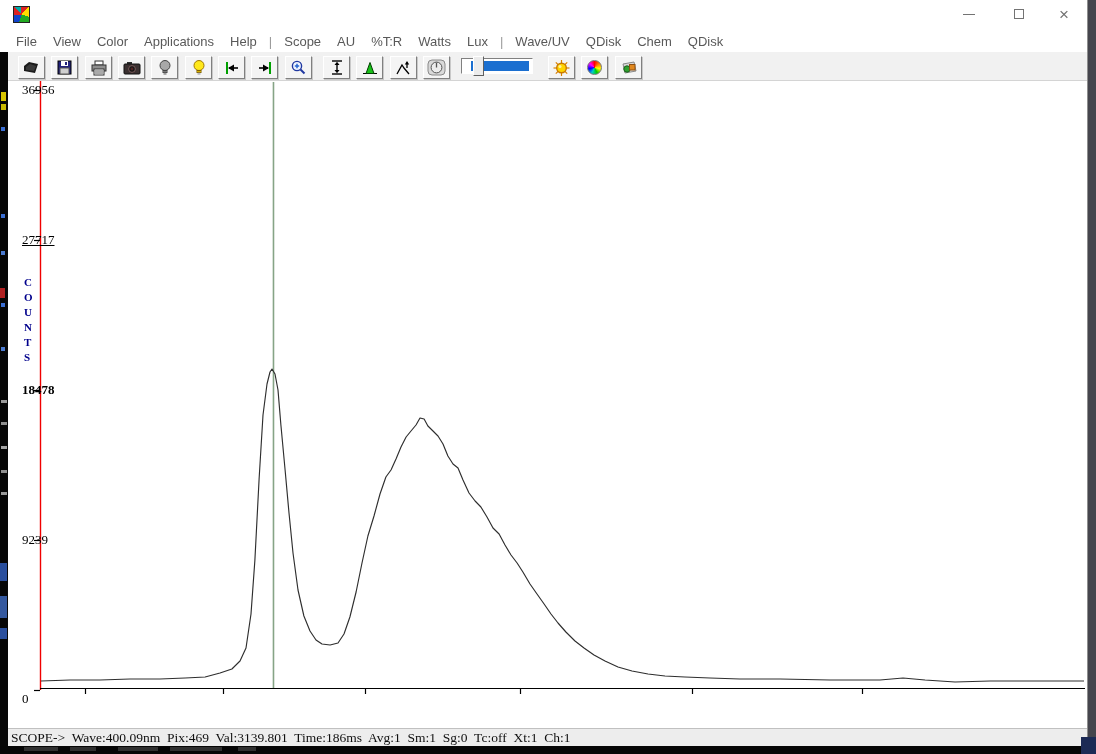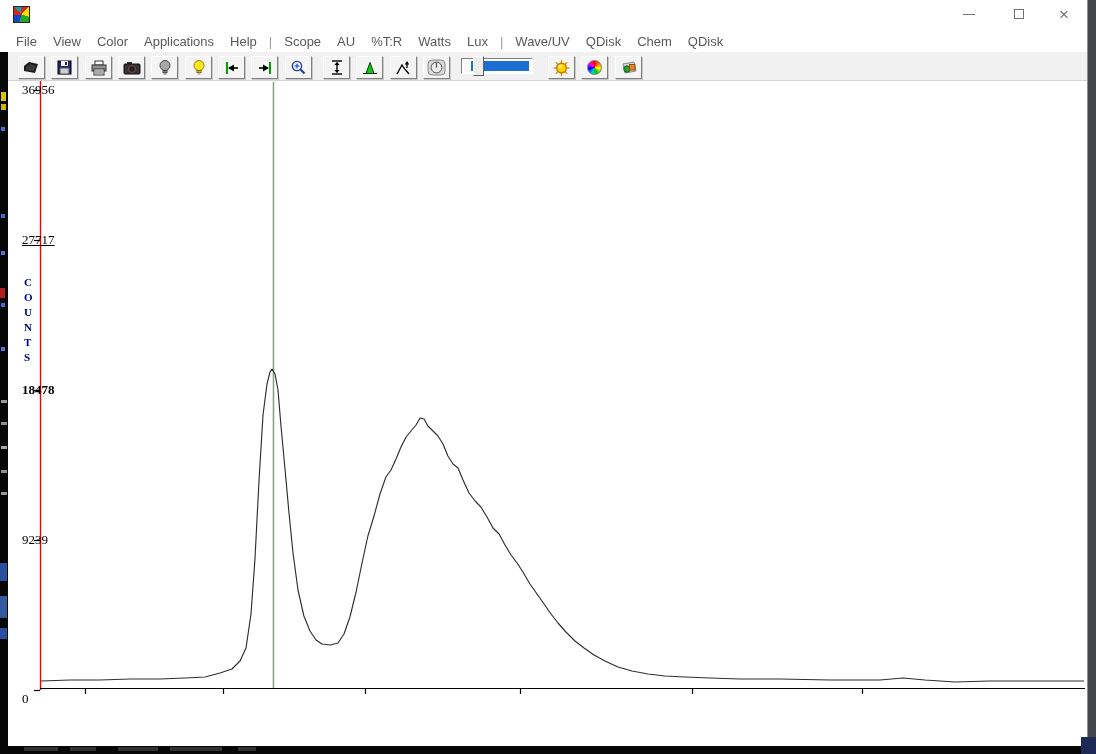--- a/index.html
+++ b/index.html
@@ -267,20 +267,23 @@
       <div class="y-tick-label" style="top: 151px; text-decoration: underline;">27717</div>
       <div class="y-tick-label" style="top: 1px;">36956</div>
       <div class="counts-letter" style="top: 195px;">C</div>
       <div class="counts-letter" style="top: 210px;">O</div>
       <div class="counts-letter" style="top: 225px;">U</div>
       <div class="counts-letter" style="top: 240px;">N</div>
       <div class="counts-letter" style="top: 255px;">T</div>
       <div class="counts-letter" style="top: 270px;">S</div>
     </div>
 
+  <div id="status-bar">
+    <span id="status-text">SCOPE-&gt;  Wave:400.09nm  Pix:469  Val:3139.801  Time:186ms  Avg:1  Sm:1  Sg:0  Tc:off  Xt:1  Ch:1</span>
+  </div>
 
   <div id="desktop-strip-left">
       <div class="speck" style="left: 1px; top: 40px; width: 5px; height: 9px; background: rgb(216, 196, 0);"></div>
       <div class="speck" style="left: 1px; top: 52px; width: 5px; height: 6px; background: rgb(200, 184, 0);"></div>
       <div class="speck" style="left: 1px; top: 75px; width: 4px; height: 4px; background: rgb(59, 111, 212);"></div>
       <div class="speck" style="left: 0px; top: 236px; width: 5px; height: 10px; background: rgb(176, 32, 32);"></div>
       <div class="speck" style="left: 1px; top: 162px; width: 4px; height: 4px; background: rgb(59, 111, 212);"></div>
       <div class="speck" style="left: 1px; top: 199px; width: 4px; height: 4px; background: rgb(74, 122, 208);"></div>
       <div class="speck" style="left: 1px; top: 251px; width: 4px; height: 4px; background: rgb(59, 111, 212);"></div>
       <div class="speck" style="left: 1px; top: 295px; width: 4px; height: 4px; background: rgb(74, 122, 208);"></div>

